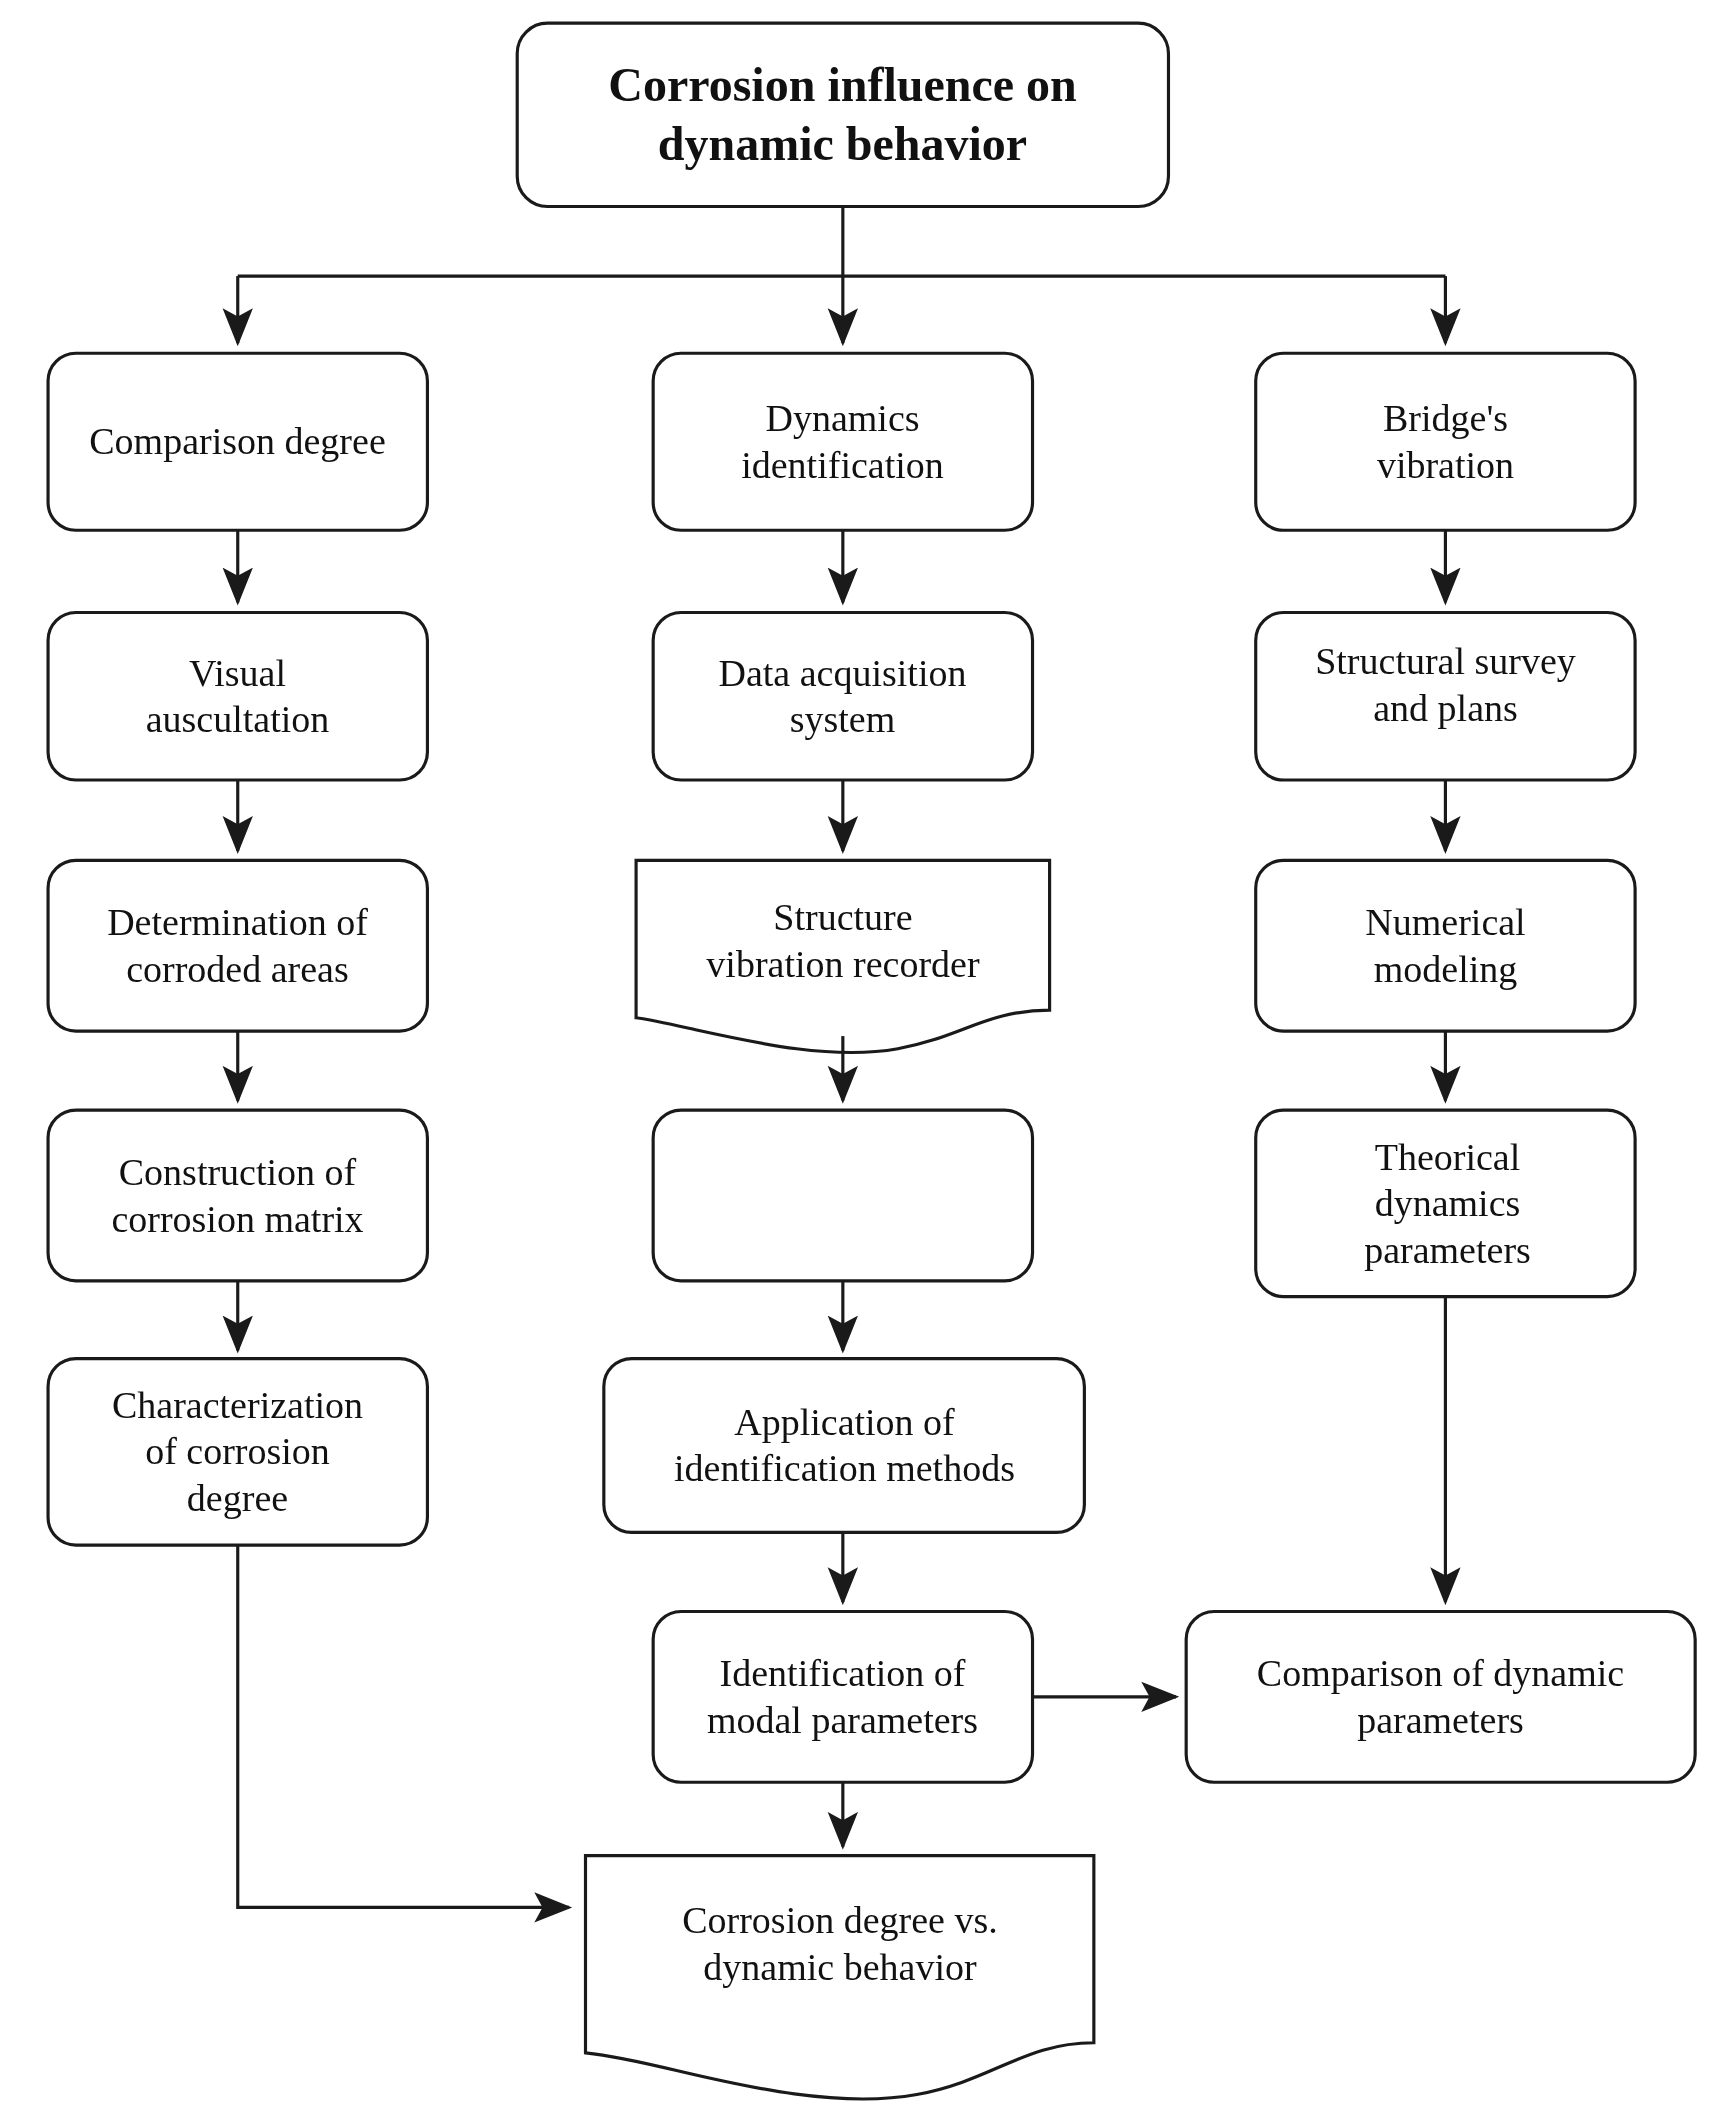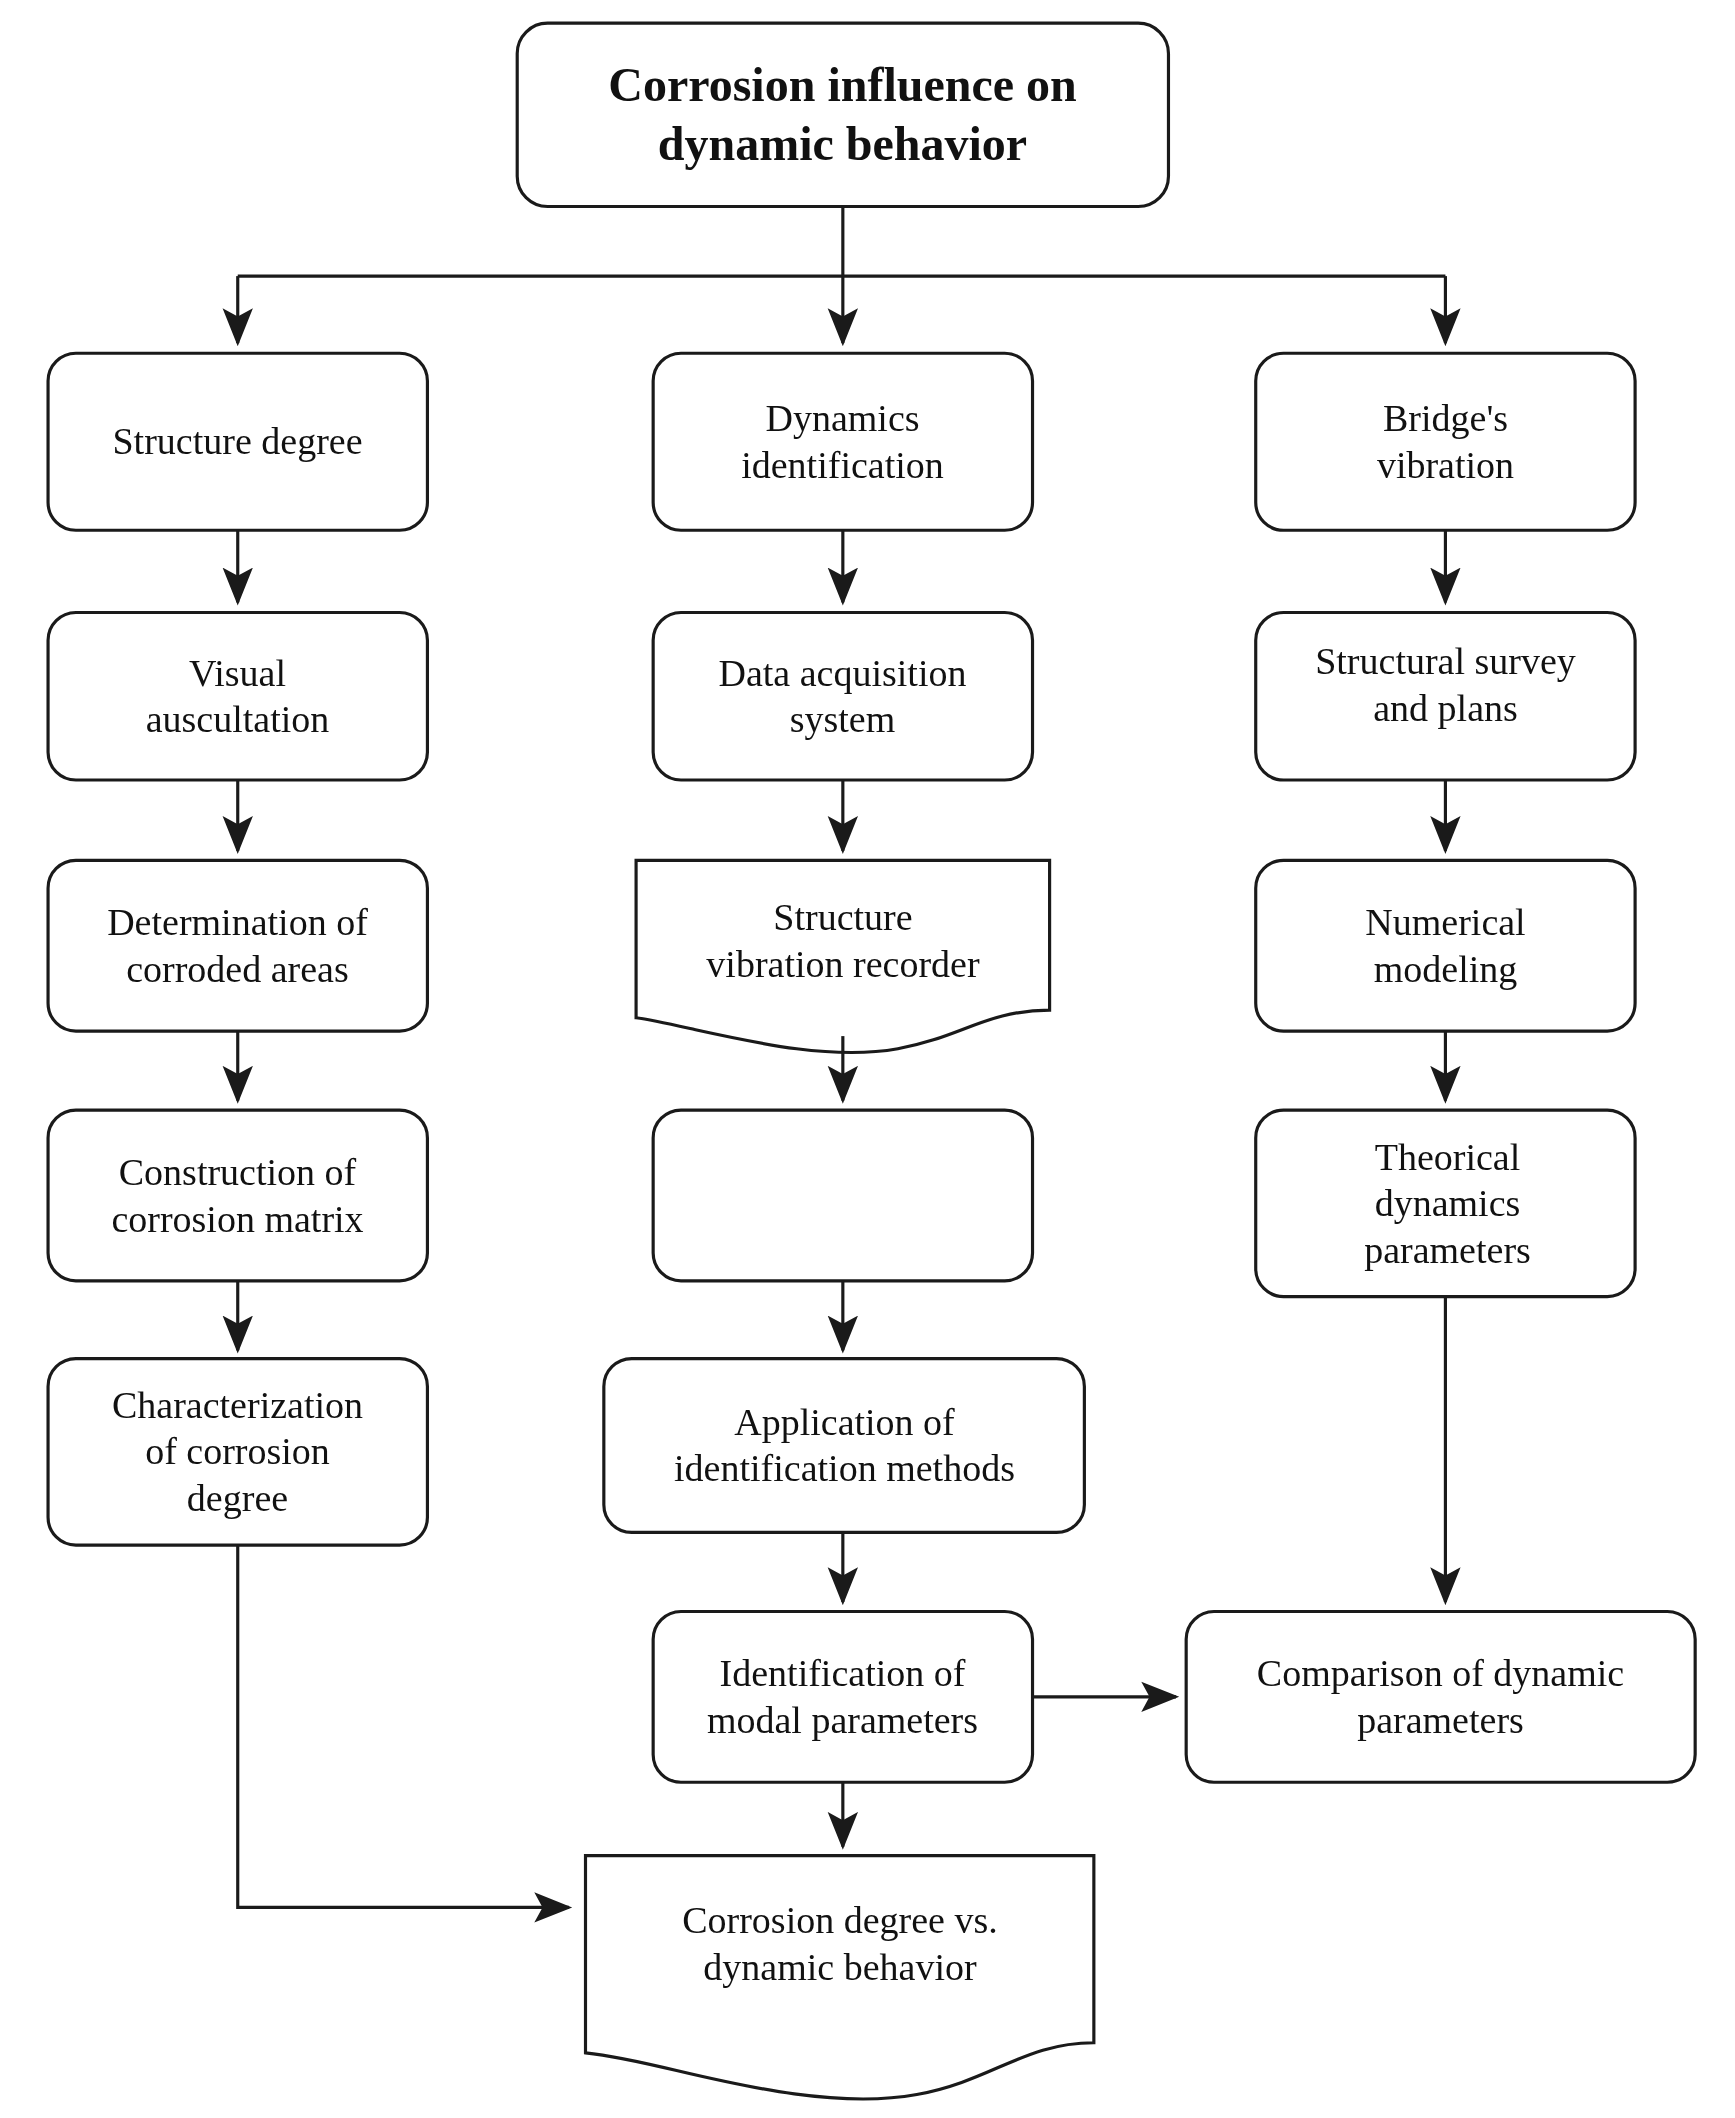--- a/index.html
+++ b/index.html
@@ -119,21 +119,21 @@
                C1620,3230 1570,3290 1450,3312
                C1330,3334 1180,3300 1070,3274
                C1020,3262 965,3250 926,3246
                Z" fill="#ffffff"></path>
     </g>
   </svg>
 
   <div class="node-text t-title" style="left:517px; top:23px; width:651px; height:183px;">Corrosion influence on
 dynamic behavior</div>
 
-  <div class="node-text t-normal" style="left:48px; top:353px; width:379px; height:177px;">Structure degree</div>
+  <div class="node-text t-normal" style="left:48px; top:353px; width:379px; height:177px;">Comparison degree</div>
 
   <div class="node-text t-normal" style="left:48px; top:612px; width:379px; height:168px;font-family:Liberation Serif, serif;">Visual
 auscultation</div>
 
   <div class="node-text t-normal" style="left:48px; top:860px; width:379px; height:171px;">Determination of
 corroded areas</div>
 
   <div class="node-text t-normal" style="left:48px; top:1110px; width:379px; height:171px;">Construction of
 corrosion matrix</div>
 

